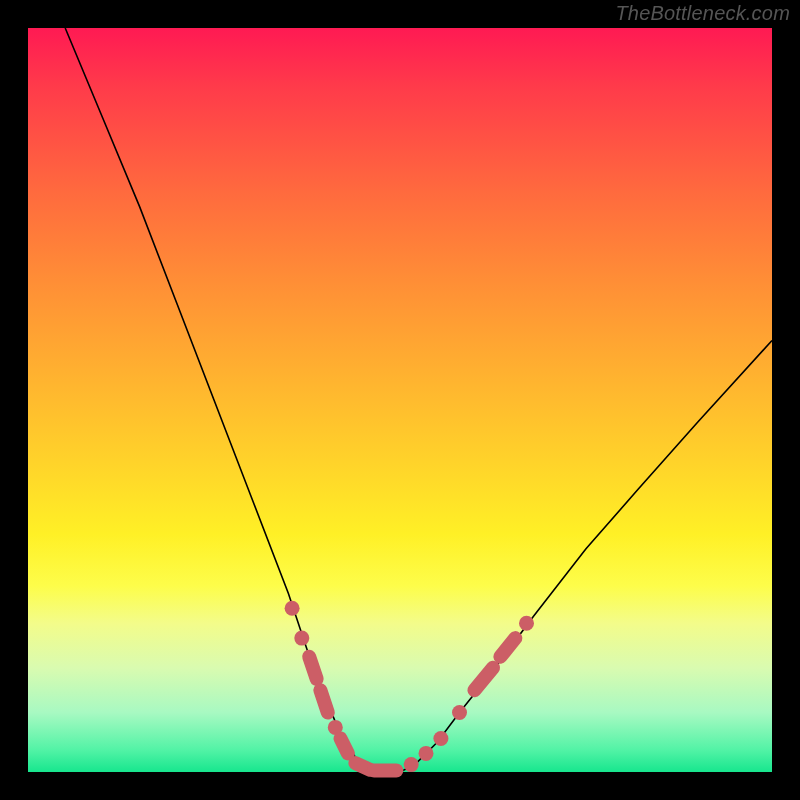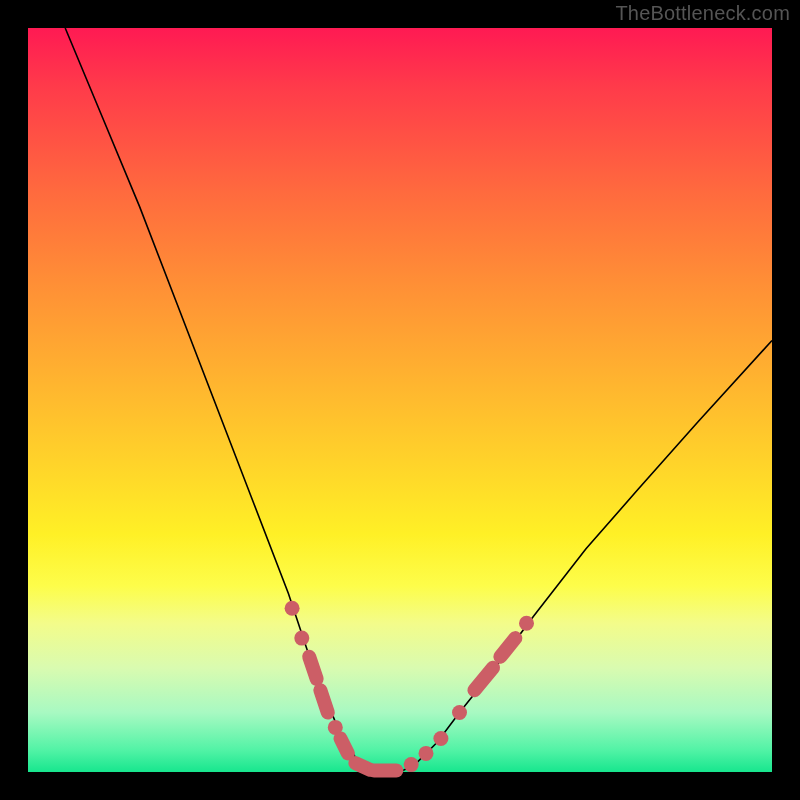--- a/index.html
+++ b/index.html
@@ -35,20 +35,21 @@
   }
   .watermark {
     position: absolute;
     top: 2px;
     right: 10px;
     color: #555;
     font-size: 20px;
     font-weight: 500;
     letter-spacing: 0.2px;
     user-select: none;
+    font-style: italic;
   }
   svg.curve {
     position: absolute;
     left: 0;
     top: 0;
     width: 744px;
     height: 744px;
     overflow: visible;
   }
   .curve-path {

